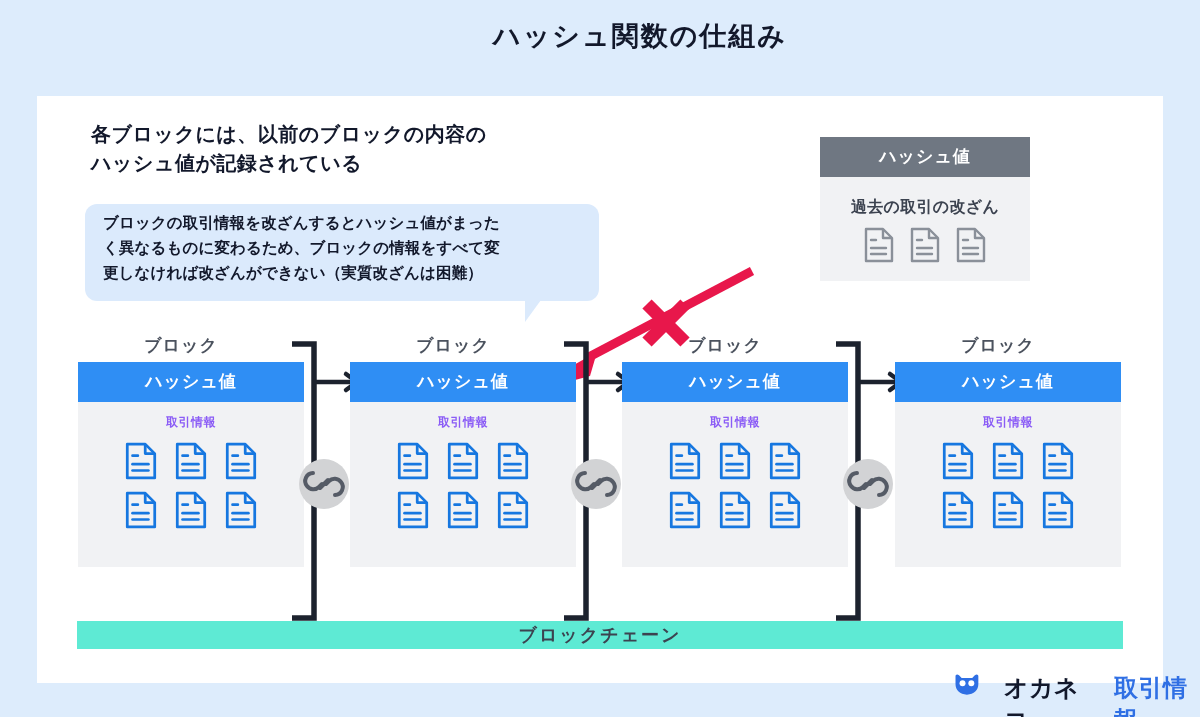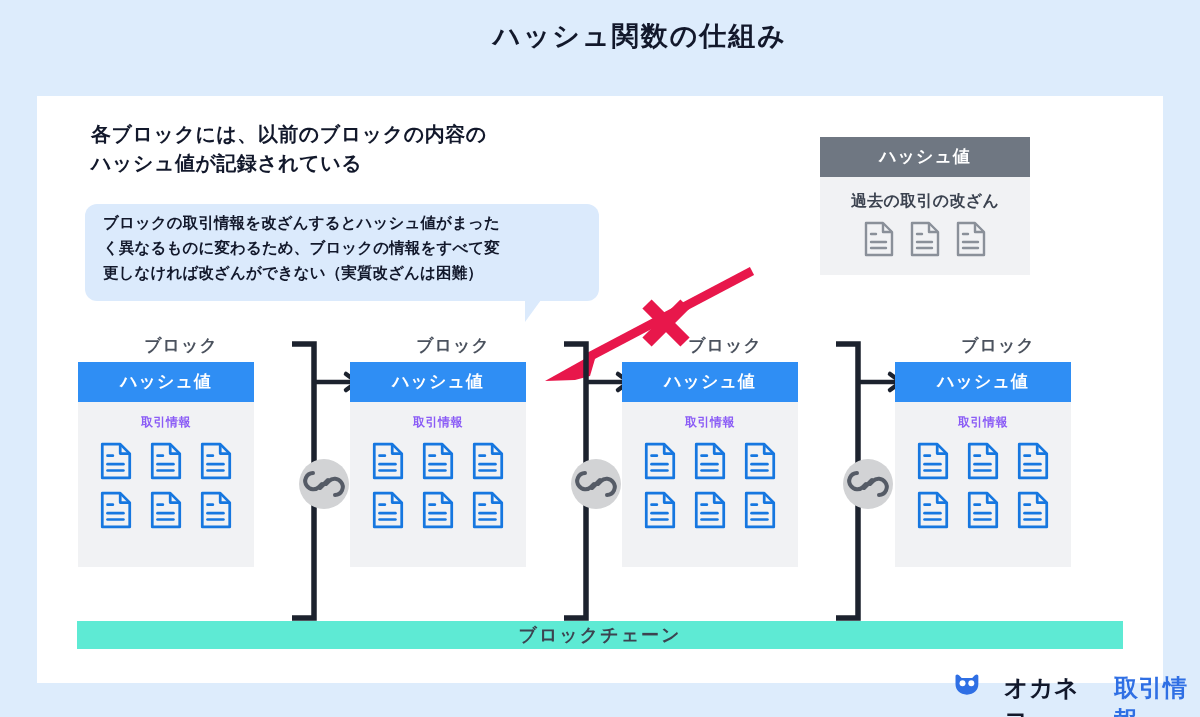--- a/index.html
+++ b/index.html
@@ -101,21 +101,21 @@
   #hash-panel-header {
     background: #6f7782;
     color: #ffffff;
     font-size: 17px;
     font-weight: bold;
     text-align: center;
     padding: 8px 0 9px 0;
     letter-spacing: 1px;
   }
   #hash-panel-body {
-    padding: 14px 0 18px 0;
+    padding: 20px 0 18px 0;
     text-align: center;
   }
   #hash-panel-sub {
     font-size: 16px;
     font-weight: bold;
     color: #3c4350;
     letter-spacing: 0.3px;
   }
   .gray-doc-row {
     margin-top: 9px;
@@ -135,21 +135,21 @@
   
   #chain {
     position: absolute;
     left: 0;
     top: 0;
     width: 1126px;
     height: 587px;
   }
   .block {
     position: absolute;
-    width: 176px;
+    width: 226px;
     top: 266px;
     border-radius: 22px;
   }
   .block-label {
     position: absolute;
     top: -28px;
     width: 206px;
     text-align: center;
     font-size: 17px;
     font-weight: bold;

